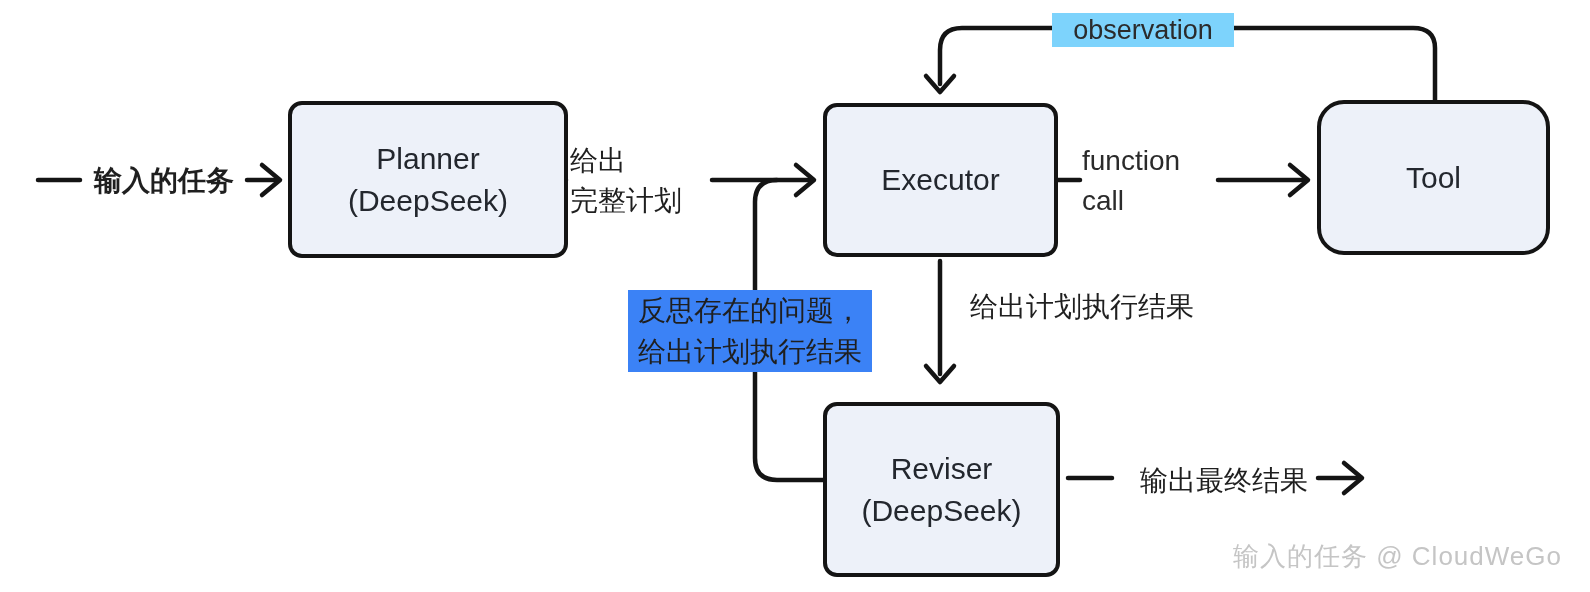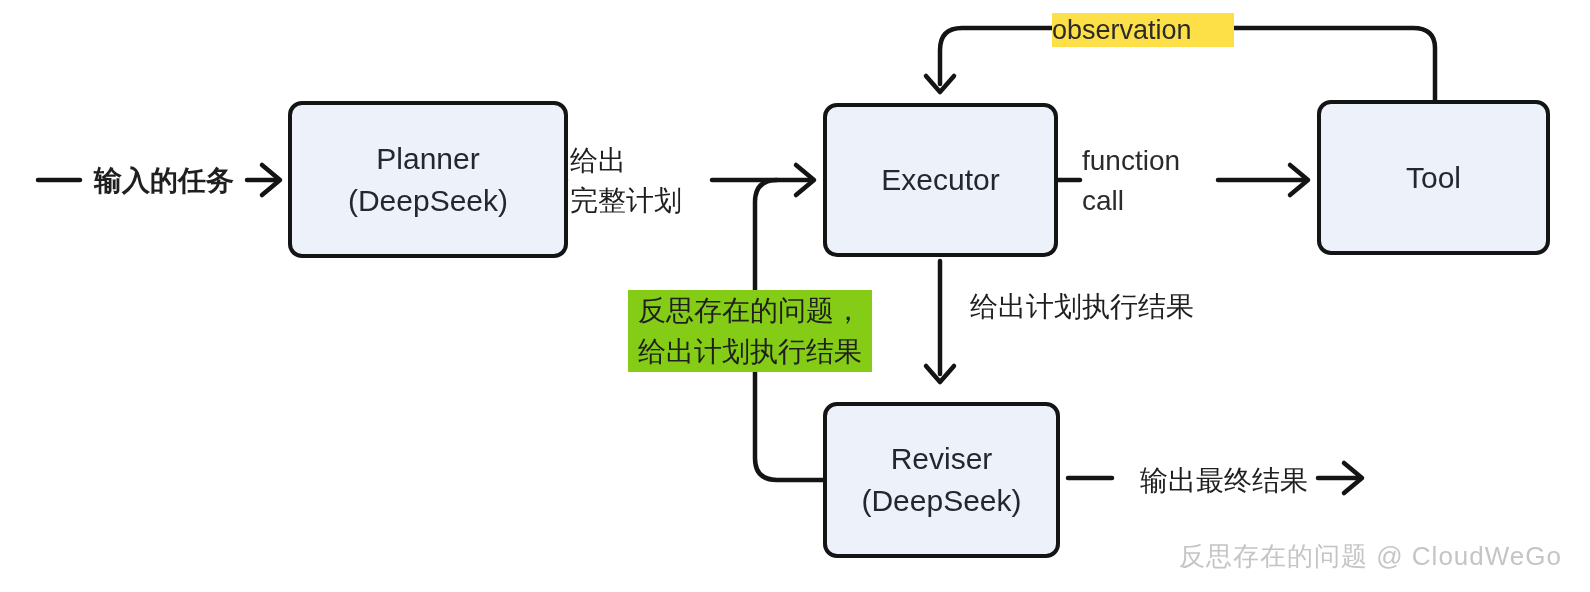--- a/index.html
+++ b/index.html
@@ -15,31 +15,31 @@
   .canvas{position:relative;width:1590px;height:592px;background:#ffffff;}
   svg.edges{position:absolute;left:0;top:0;width:1590px;height:592px;}
   svg.edges path{fill:none;stroke:var(--line);stroke-width:4.5;
     stroke-linecap:round;stroke-linejoin:round;}
   .node{position:absolute;background:var(--node-fill);
     border:4px solid var(--node-border);border-radius:14px;
     display:flex;flex-direction:column;align-items:center;justify-content:center;
     color:var(--text);font-size:30px;line-height:42px;text-align:center;}
   .node-planner{left:288px;top:101px;width:280px;height:157px;}
   .node-executor{left:823px;top:103px;width:235px;height:154px;}
-  .node-tool{left:1317px;top:100px;width:233px;height:155px;}
-  .node-reviser{left:823px;top:402px;width:237px;height:156px;}
+  .node-tool{left:1317px;top:100px;width:233px;height:155px;border-radius:27px;}
+  .node-reviser{left:823px;top:402px;width:237px;height:175px;}
   .lbl{position:absolute;color:#1f1f1f;font-size:28px;line-height:40px;
     white-space:nowrap;}
   .lbl-input{left:88px;top:161px;width:152px;text-align:center;font-weight:bold;}
   .lbl-giveplan{left:570px;top:141px;width:145px;text-align:left;}
   .lbl-funccall{left:1082px;top:141px;width:130px;text-align:left;color:#2b2b2b;}
-  .lbl-observation{left:1052px;top:13px;width:182px;
-    background:#fde047;color:#2b2b2b;font-size:27px;line-height:34px;}
+  .lbl-observation{left:1052px;top:13px;width:182px;text-align:center;
+    background:#7dd3fc;color:#2b2b2b;font-size:27px;line-height:34px;}
   .lbl-reflect{left:628px;top:290px;width:244px;text-align:center;
-    background:#84cc16;line-height:41px;}
+    background:#3b82f6;line-height:41px;}
   .lbl-execresult{left:970px;top:287px;}
   .lbl-finalout{left:1124px;top:461px;width:184px;text-align:right;}
   .watermark{position:absolute;right:28px;bottom:18px;font-size:26px;
     color:var(--watermark);text-shadow:1px 1px 0 #ffffff;letter-spacing:1px;}
 </style>
 </head>
 <body>
 
 <div class="canvas">
 
@@ -104,15 +104,15 @@
 
   <div class="lbl lbl-reflect">
     <div>反思存在的问题，</div>
     <div>给出计划执行结果</div>
   </div>
 
   <div class="lbl lbl-execresult">给出计划执行结果</div>
 
   <div class="lbl lbl-finalout">输出最终结果</div>
 
-  <div class="watermark">反思存在的问题 @ CloudWeGo</div>
+  <div class="watermark">输入的任务 @ CloudWeGo</div>
 
 </div>
 
 </body></html>

